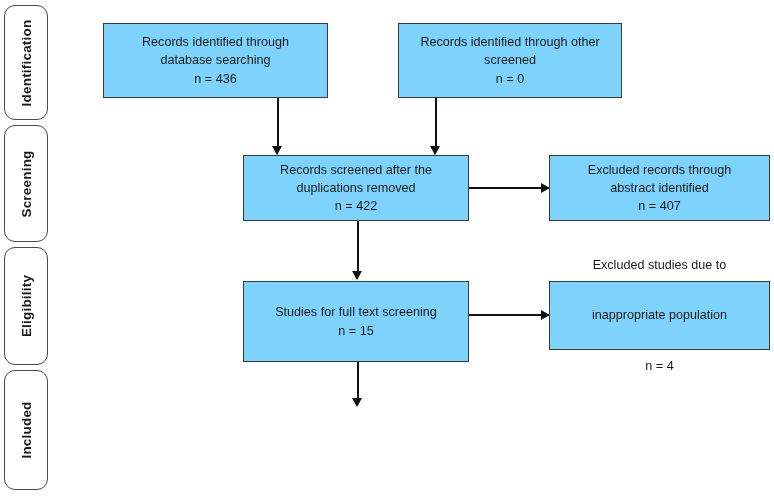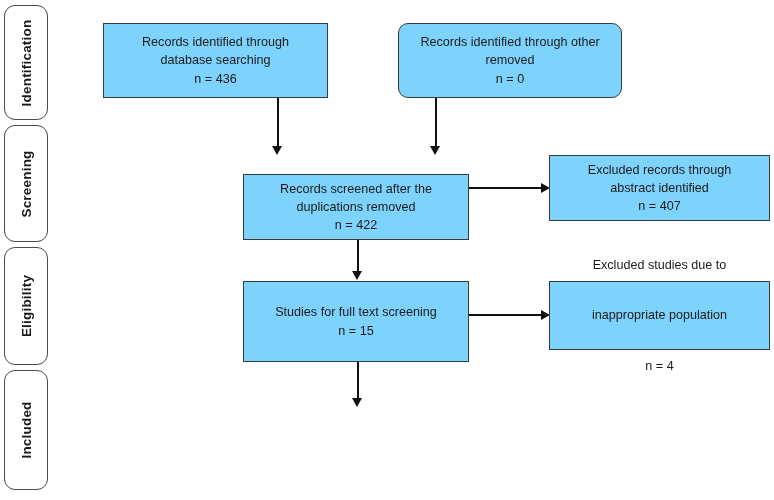--- a/index.html
+++ b/index.html
@@ -114,27 +114,27 @@
 
   <div class="vline" style="left:357px; top:350px; height:48px;"></div>
   <div class="arrow-down" style="left:352px; top:398px;"></div>
 
   <div class="node" style="left:103px; top:23px; width:225px; height:75px;">
     <span class="ln">Records identified through</span>
     <span class="ln">database searching</span>
     <span class="ln">n = 436</span>
   </div>
 
-  <div class="node" style="left:398px; top:23px; width:224px; height:75px;border-radius:10px;">
+  <div class="node" style="left:398px; top:23px; width:224px; height:75px;">
     <span class="ln">Records identified through other</span>
-    <span class="ln">removed</span>
+    <span class="ln">screened</span>
     <span class="ln">n = 0</span>
   </div>
 
-  <div class="node" style="left:243px; top:155px; width:226px; height:66px;margin-top:19px;">
+  <div class="node" style="left:243px; top:155px; width:226px; height:66px;">
     <span class="ln">Records screened after the</span>
     <span class="ln">duplications removed</span>
     <span class="ln">n = 422</span>
   </div>
 
   <div class="node" style="left:549px; top:155px; width:221px; height:66px;">
     <span class="ln">Excluded records through</span>
     <span class="ln">abstract identified</span>
     <span class="ln">n = 407</span>
   </div>

